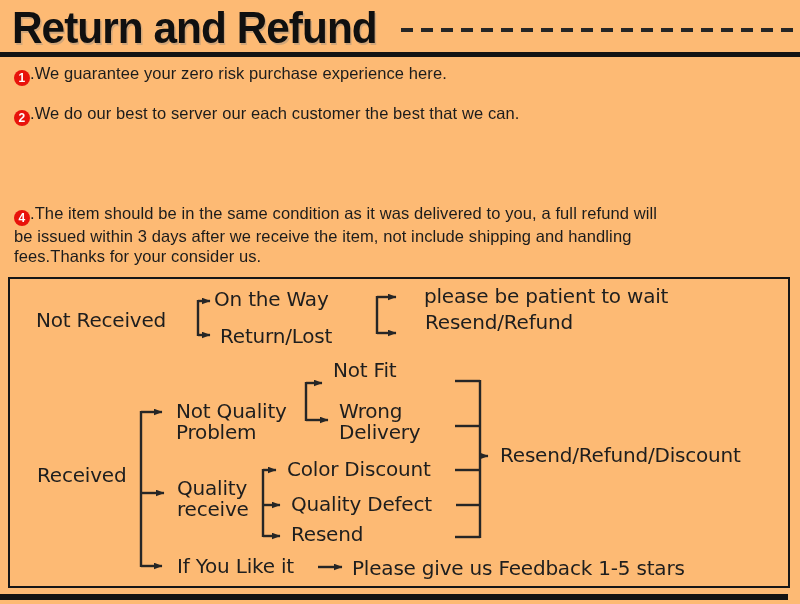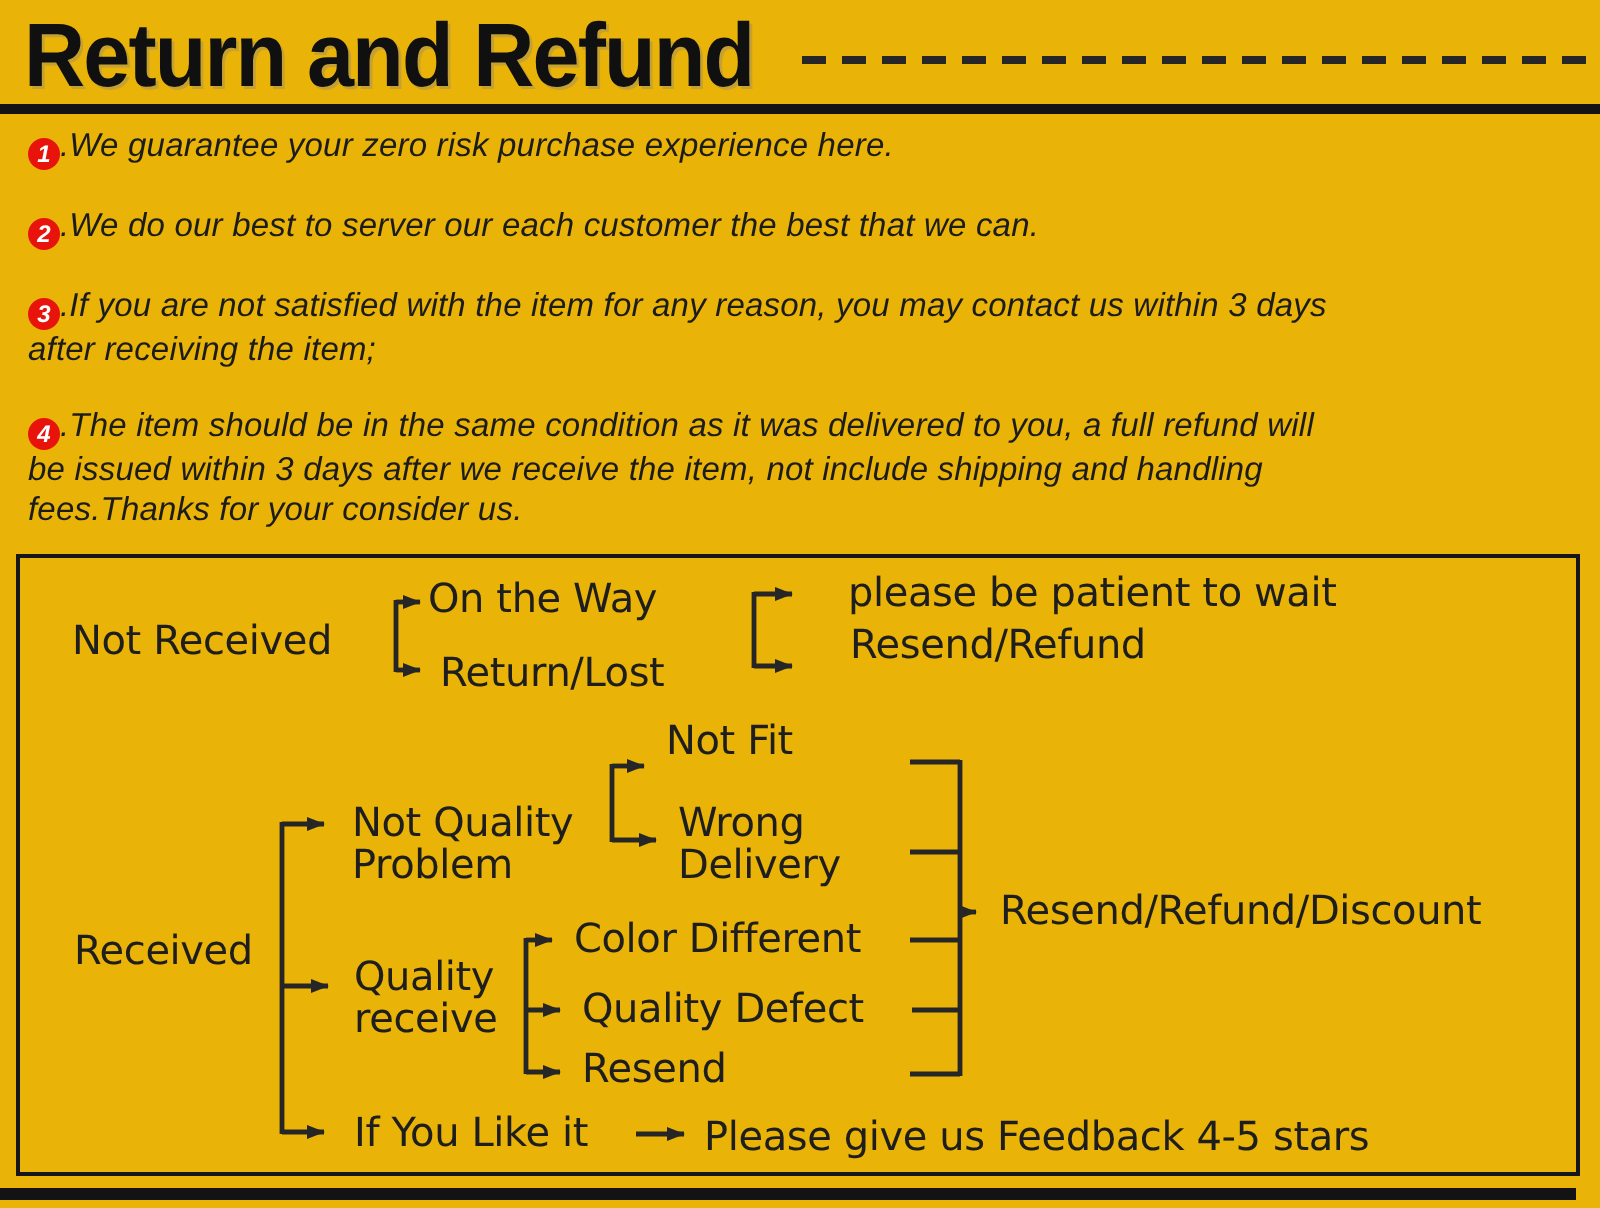--- a/index.html
+++ b/index.html
@@ -1,32 +1,32 @@
 <!DOCTYPE html>
 <html><head>
 <meta charset="utf-8">
 <style>
   html,body{margin:0;padding:0;background:#fff;}
-  .page{position:relative;width:800px;height:604px;overflow:hidden;background:#eab308;
+  .page{position:relative;width:800px;height:604px;overflow:hidden;background:#fdba74;
         font-family:"Liberation Sans",sans-serif;color:#1f1f1f;}
 
   
   .title{position:absolute;left:12px;top:0;margin:0;font-size:45px;line-height:56px;
          font-weight:bold;letter-spacing:-1px;color:#101010;
          transform:scaleX(.94);transform-origin:0 0;
          text-shadow:1.5px 1.5px 0 rgba(130,130,130,.35);}
   .title-dashes{position:absolute;left:401px;top:28px;width:395px;height:3.5px;
          background:repeating-linear-gradient(90deg,#262626 0 12px,transparent 12px 20px);}
   .bar{position:absolute;background:#131313;}
   .bar-top{left:0;top:52px;width:800px;height:4.5px;}
   .bar-bottom{left:0;top:594px;width:788px;height:6px;}
 
   
   .item{position:absolute;left:14px;width:778px;font-size:16.5px;line-height:20px;
-        letter-spacing:.1px;color:#1c1c1c;font-style:italic;}
+        letter-spacing:.1px;color:#1c1c1c;}
   .bullet{display:inline-block;width:16px;height:16px;border-radius:50%;
         background:#e8130b;color:#fff;font-size:12px;font-weight:bold;line-height:16px;
         text-align:center;vertical-align:-2.5px;}
   .itext{white-space:pre-line;}
 
   
   .chartbox{position:absolute;left:8px;top:277px;width:782px;height:311px;
         box-sizing:border-box;border:2.5px solid #161616;background:transparent;}
   .fnode{position:absolute;font-family:"DejaVu Sans",sans-serif;font-size:20px;
         line-height:21px;letter-spacing:-.2px;color:#1e1e1e;white-space:pre-line;}
@@ -40,24 +40,20 @@
 
   <h1 class="title">Return and Refund</h1>
   <div class="title-dashes"></div>
   <div class="bar bar-top"></div>
 
   <div class="item" style="top:63px">
     <span class="bullet">1</span><span class="itext">.We guarantee your zero risk purchase experience here.</span>
   </div>
   <div class="item" style="top:103px">
     <span class="bullet">2</span><span class="itext">.We do our best to server our each customer the best that we can.</span>
-  </div>
-  <div class="item" style="top:143px">
-    <span class="bullet">3</span><span class="itext">.If you are not satisfied with the item for any reason, you may contact us within 3 days
-after receiving the item;</span>
   </div>
   <div class="item" style="top:203px">
     <span class="bullet">4</span><span class="itext">.The item should be in the same condition as it was delivered to you, a full refund will
 be issued within 3 days after we receive the item, not include shipping and handling
 fees.Thanks for your consider us.</span>
   </div>
 
   <div class="chartbox"></div>
 
   <svg class="connectors" width="800" height="604" viewBox="0 0 800 604">
@@ -120,21 +116,21 @@
   <div class="fnode" style="left:424px;top:286px">please be patient to wait</div>
   <div class="fnode" style="left:425px;top:312px">Resend/Refund</div>
   <div class="fnode" style="left:37px;top:465px">Received</div>
   <div class="fnode" style="left:176px;top:401px">Not Quality
 Problem</div>
   <div class="fnode" style="left:333px;top:360px">Not Fit</div>
   <div class="fnode" style="left:339px;top:401px">Wrong
 Delivery</div>
   <div class="fnode" style="left:177px;top:478px">Quality
 receive</div>
-  <div class="fnode" style="left:287px;top:459px">Color Different</div>
+  <div class="fnode" style="left:287px;top:459px">Color Discount</div>
   <div class="fnode" style="left:291px;top:494px">Quality Defect</div>
   <div class="fnode" style="left:291px;top:524px">Resend</div>
   <div class="fnode" style="left:500px;top:445px">Resend/Refund/Discount</div>
   <div class="fnode" style="left:177px;top:556px">If You Like it</div>
-  <div class="fnode" style="left:352px;top:558px">Please give us Feedback 4-5 stars</div>
+  <div class="fnode" style="left:352px;top:558px">Please give us Feedback 1-5 stars</div>
 
   <div class="bar bar-bottom"></div>
 </div>
 
 </body></html>

